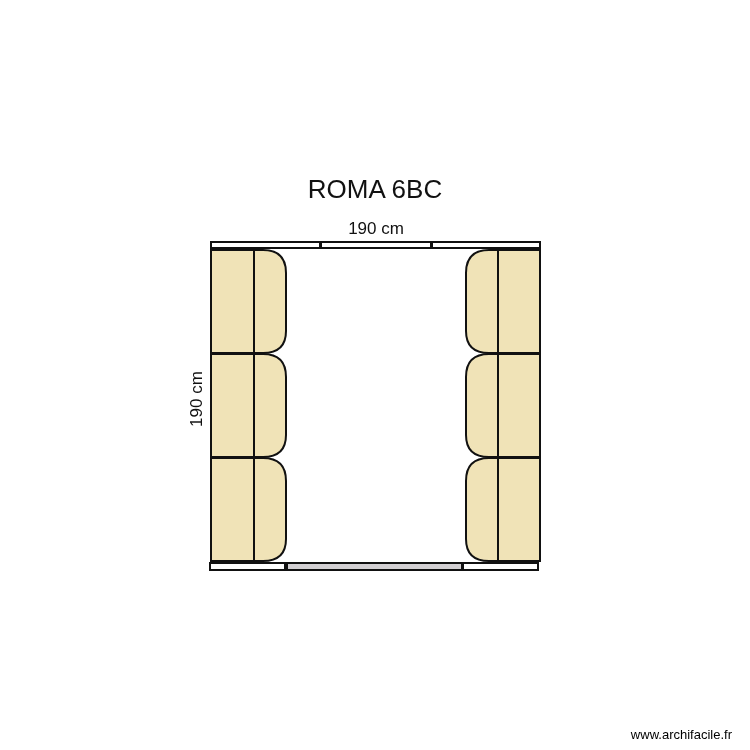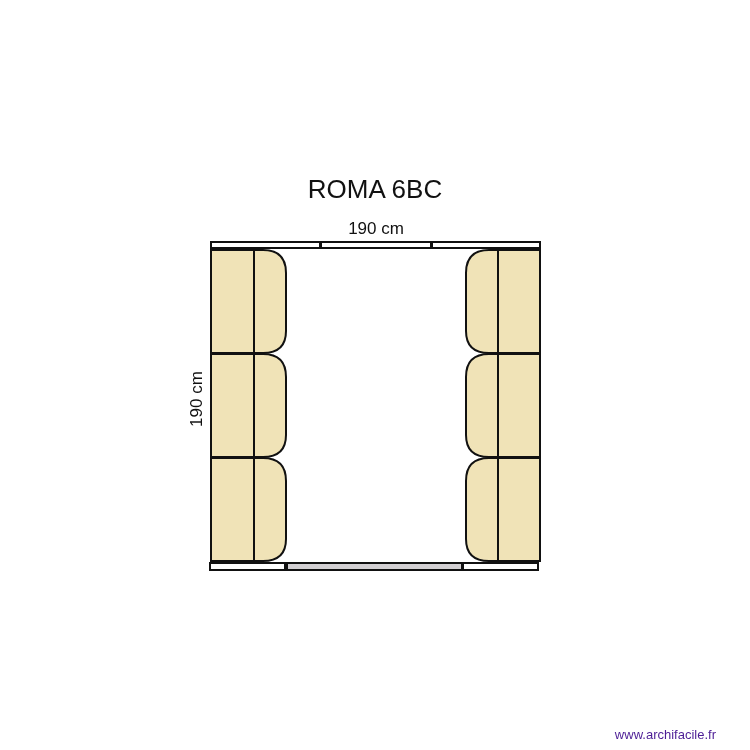--- a/index.html
+++ b/index.html
@@ -1,20 +1,20 @@
 <!DOCTYPE html>
 <html><head>
 <meta charset="utf-8">
 <style>
   html, body { margin: 0; padding: 0; background: #ffffff; }
   body { width: 750px; height: 750px; position: relative; overflow: hidden; font-family: "Liberation Sans", sans-serif; }
   .title { position: absolute; left: 0; width: 750px; top: 174px; text-align: center; font-size: 26px; color: #111; }
   .dim-top { position: absolute; left: 321px; width: 110px; top: 219px; text-align: center; font-size: 17px; color: #111; }
   .dim-left { position: absolute; left: 137px; top: 389px; width: 120px; text-align: center; font-size: 17px; color: #111; transform: rotate(-90deg); transform-origin: 60px 10px; }
-  .footer { position: absolute; right: 34px; top: 727px; font-size: 13px; color: #4c1d95; }
+  .footer { position: absolute; right: 18px; top: 727px; font-size: 13px; color: #000000; }
   svg.plan { position: absolute; left: 0; top: 0; }
 </style>
 </head>
 <body>
 
 <div class="title">ROMA 6BC</div>
 <div class="dim-top">190 cm</div>
 <div class="dim-left">190 cm</div>
 
 <svg class="plan" width="750" height="750" viewBox="0 0 750 750">

